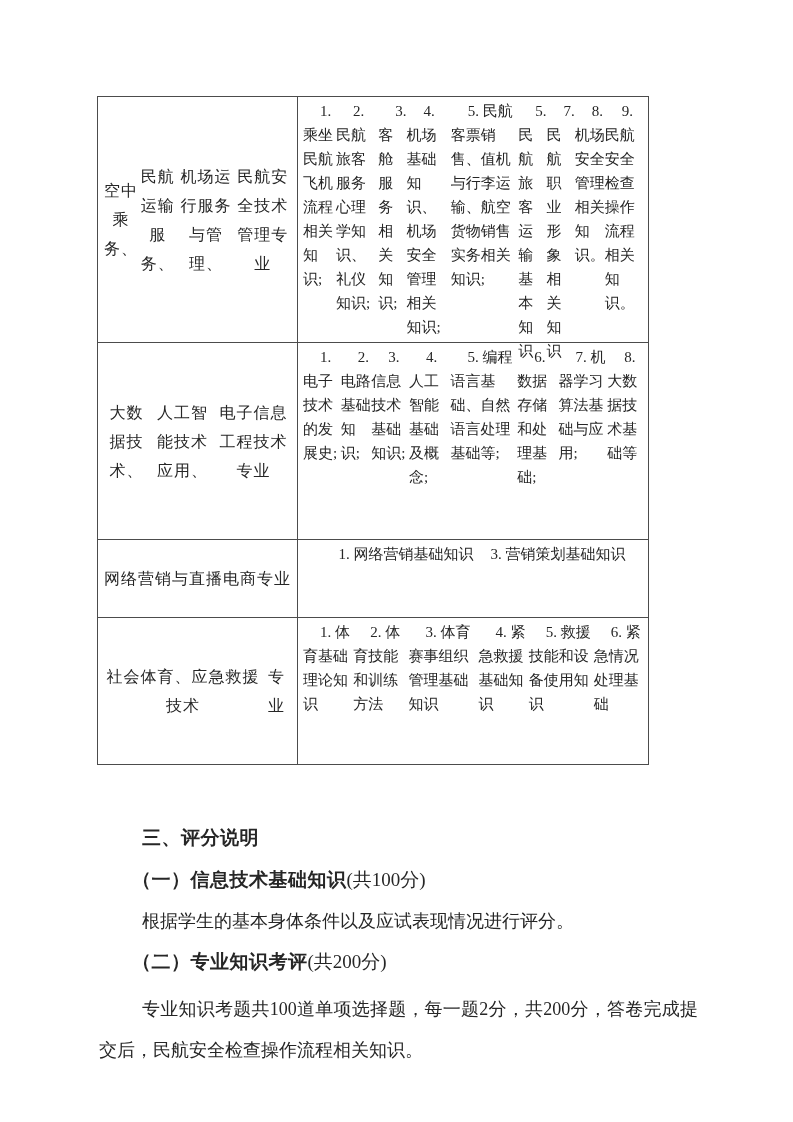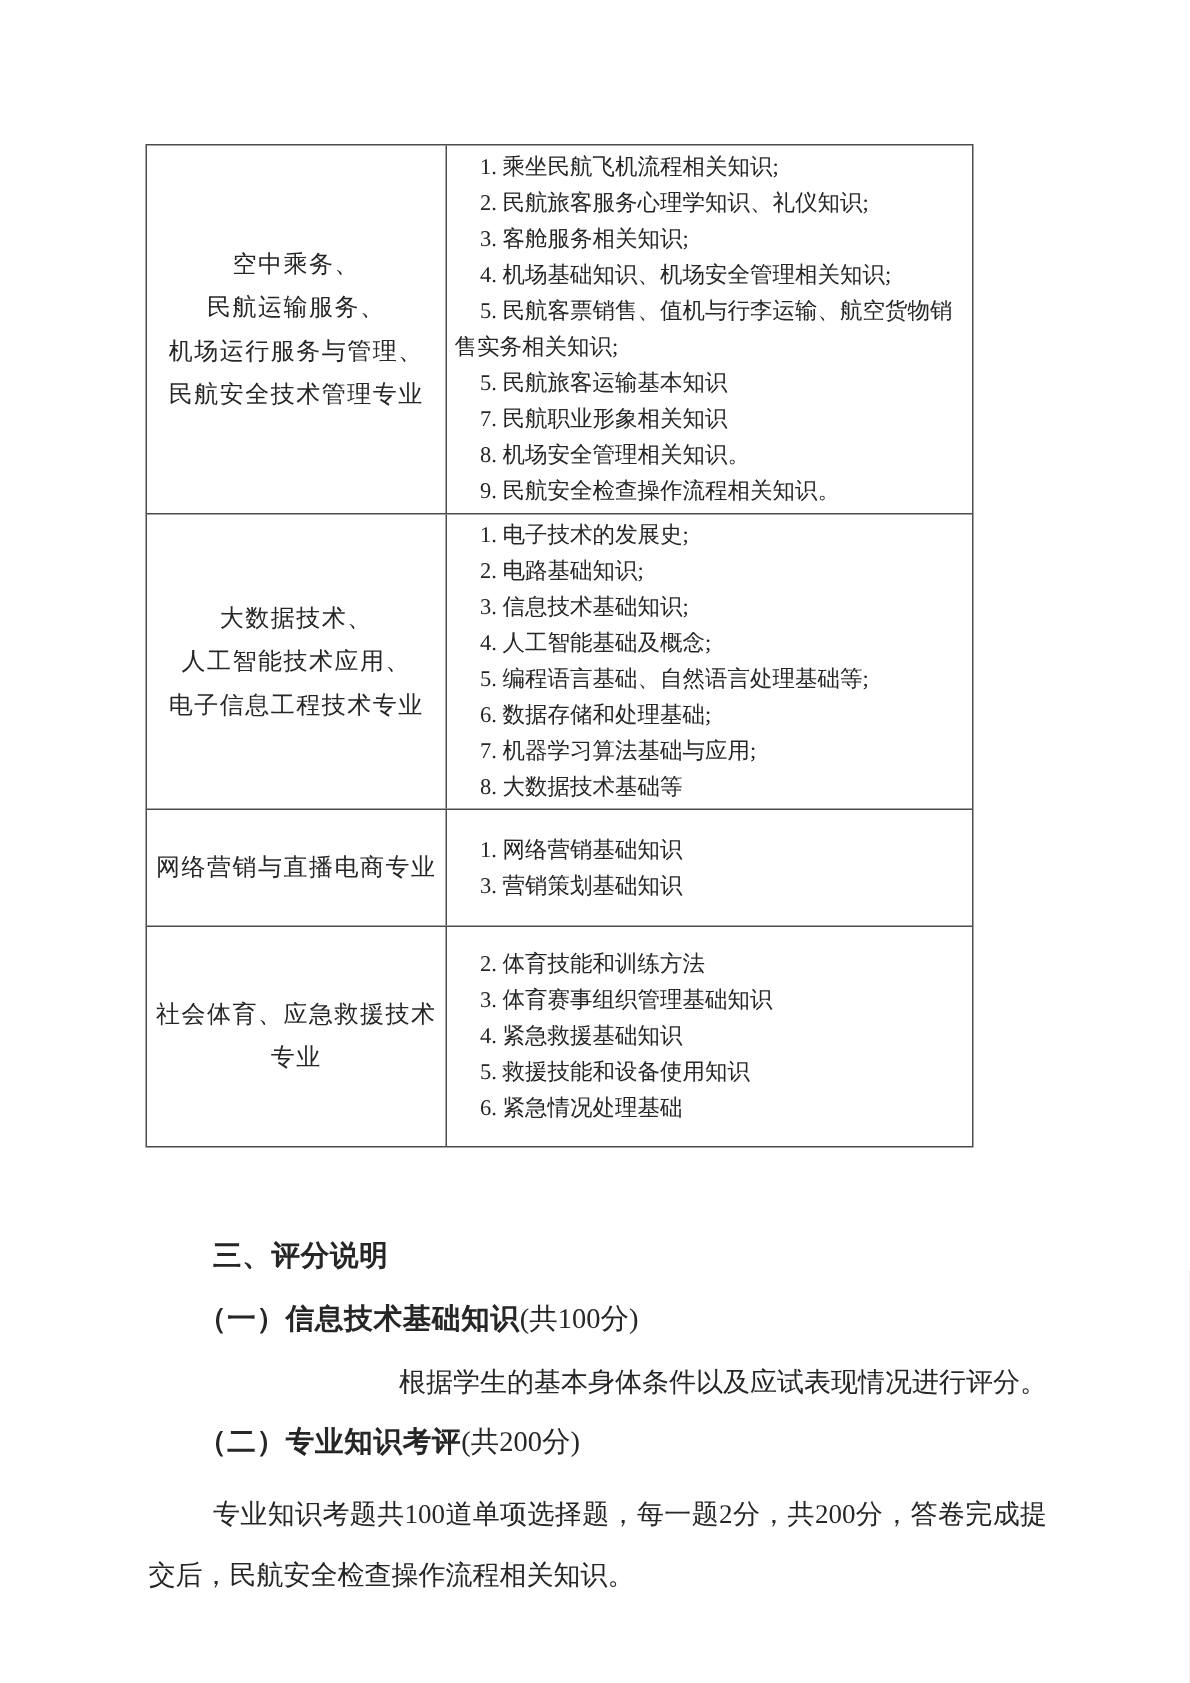--- a/index.html
+++ b/index.html
@@ -38,34 +38,33 @@
   .row-1 { height: 245px; }
   .row-2 { height: 197px; }
   .row-3 { height: 78px;  }
   .row-4 { height: 147px; }
 
   .cell-major {
     width: 200px;
     box-sizing: border-box;
     border-right: 1.5px solid #4c4c4c;
     display: flex;
-    flex-direction: column;
     justify-content: center;
     align-items: center;
     text-align: center;
     font-size: 16px;
     line-height: 29px;
     letter-spacing: 1px;
     padding: 0 6px;
   }
   .cell-knowledge {
     flex: 1;
     box-sizing: border-box;
     display: flex;
-    flex-direction: column;
+    flex-direction: row;
     justify-content: center;
     padding: 2px 4px 2px 5px;
   }
   .k-item {
     margin: 0;
     font-size: 15px;
     line-height: 24px;
     text-indent: 17px;
   }
 
@@ -90,21 +89,20 @@
     line-height: 28px;
     text-indent: 33px;
   }
   .subhead .bold-part { font-weight: bold; letter-spacing: 0.5px; }
   .subhead .suffix-part { font-weight: normal; }
   .para {
     margin: 0 0 13px 0;
     font-size: 18px;
     line-height: 28px;
     text-indent: 43px;
-    text-align: right;
   }
   .para-last {
     margin: 0;
     font-size: 18px;
     line-height: 41px;
     text-indent: 43px;
     text-align: justify;
   }
 </style>
 </head>
@@ -161,20 +159,21 @@
         <p class="k-item">3. 营销策划基础知识</p>
       </div>
     </div>
 
     <div class="t-row row-4">
       <div class="cell-major">
         <div>社会体育、应急救援技术</div>
         <div>专业</div>
       </div>
       <div class="cell-knowledge">
+        <p class="k-item">1. 体育基础理论知识</p>
         <p class="k-item">2. 体育技能和训练方法</p>
         <p class="k-item">3. 体育赛事组织管理基础知识</p>
         <p class="k-item">4. 紧急救援基础知识</p>
         <p class="k-item">5. 救援技能和设备使用知识</p>
         <p class="k-item">6. 紧急情况处理基础</p>
       </div>
     </div>
 
   </div>
 

